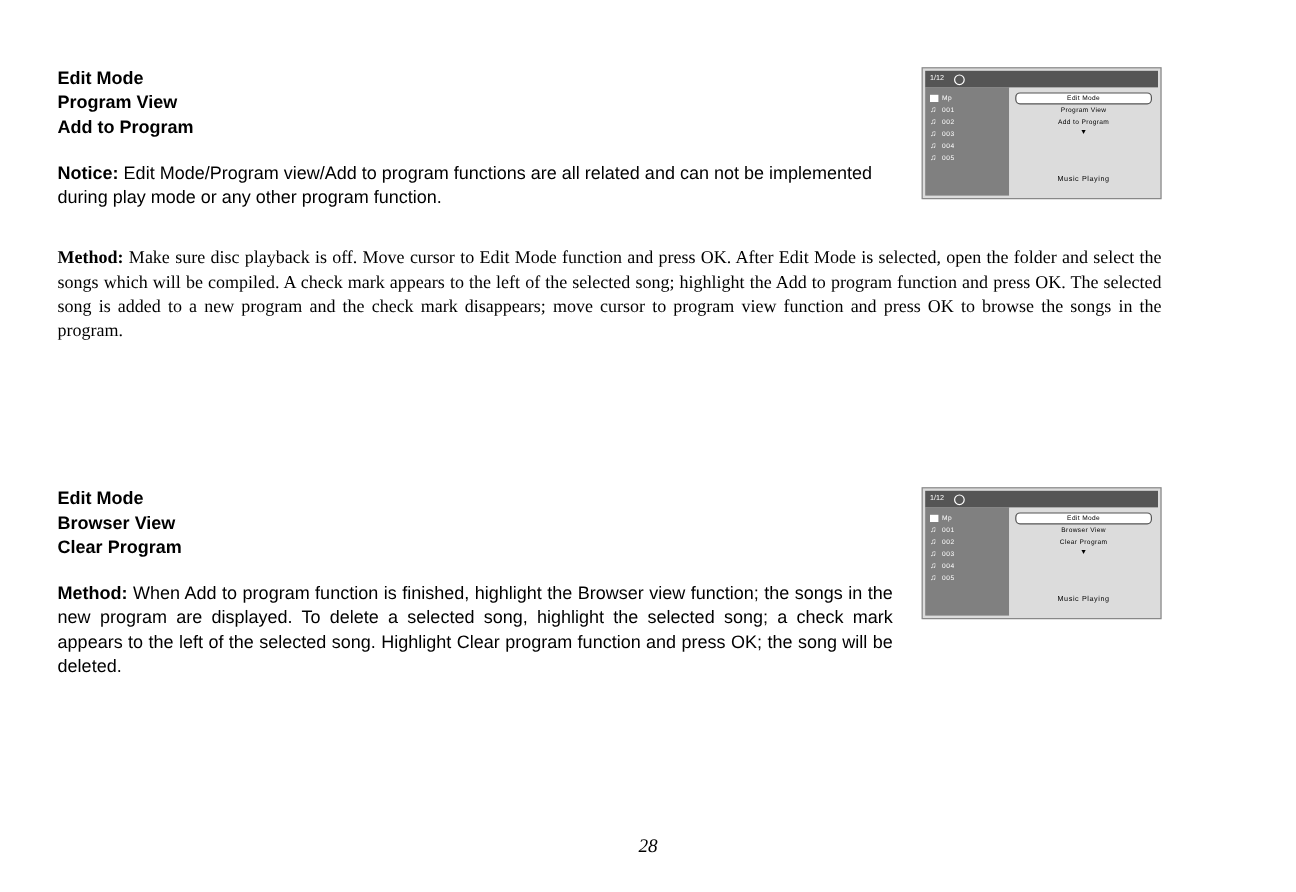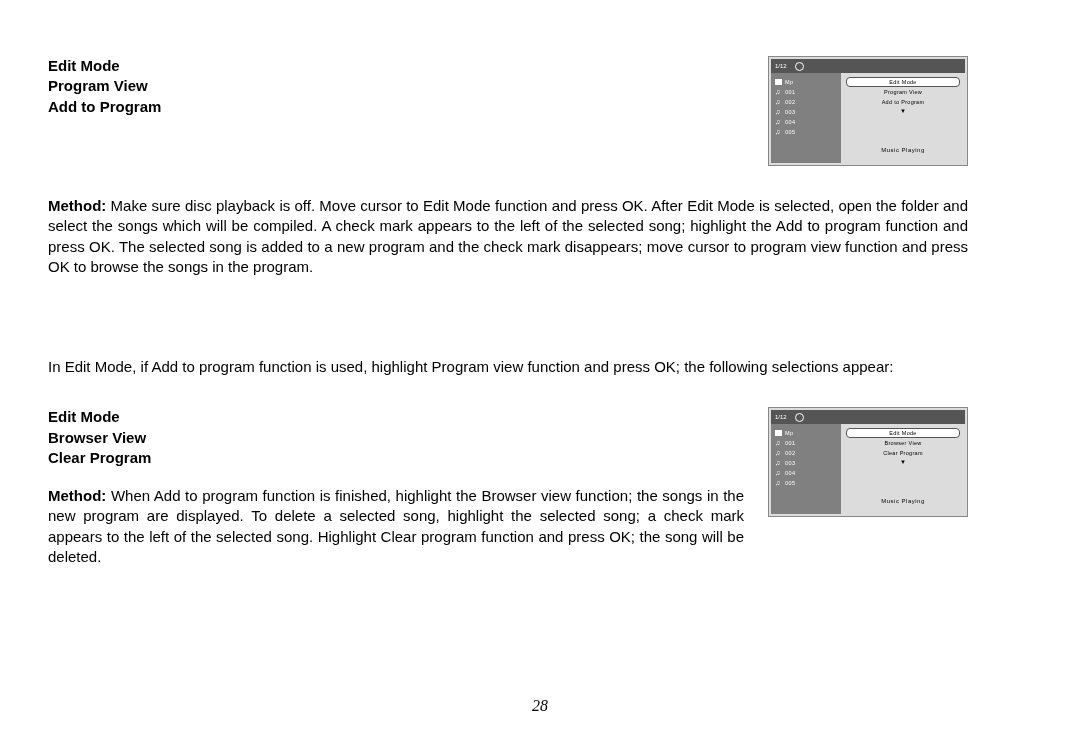--- a/index.html
+++ b/index.html
@@ -31,22 +31,23 @@
   }
   .heading-block {
     font-weight: bold;
     font-size: 15px;
     line-height: 1.35;
     margin-bottom: 18px;
   }
   .full-para {
     font-size: 15px;
     line-height: 1.35;
-    margin-bottom: 80px;
+    margin-bottom: 120px;
     text-align: justify;
+    font-family: Liberation Serif, serif;
   }
   .mid-para {
     font-size: 15px;
     line-height: 1.35;
     margin-bottom: 30px;
   }
   .section2 {
     display: flex;
     gap: 24px;
     align-items: flex-start;
@@ -174,20 +175,23 @@
 
 <div class="page">
 
   <div class="section1">
     <div class="text-col">
       <div class="heading-block">
         <div>Edit Mode</div>
         <div>Program View</div>
         <div>Add to Program</div>
       </div>
+      <div>
+        <b>Notice:</b><span> Edit Mode/Program view/Add to program functions are all related and can not be implemented during play mode or any other program function.</span>
+      </div>
     </div>
 
     <div class="ui-figure">
       <div class="ui-inner">
         <div class="topbar">
           <span>1/12</span>
           <span class="circle"></span>
         </div>
         <div class="ui-body">
           <div class="ui-left">
@@ -225,21 +229,20 @@
           </div>
         </div>
       </div>
     </div>
   </div>
 
   <div class="full-para">
     <b>Method:</b><span> Make sure disc playback is off. Move cursor to Edit Mode function and press OK. After Edit Mode is selected, open the folder and select the songs which will be compiled. A check mark appears to the left of the selected song; highlight the Add to program function and press OK. The selected song is added to a new program and the check mark disappears; move cursor to program view function and press OK to browse the songs in the program.</span>
   </div>
 
-  <div class="mid-para">In Edit Mode, if Add to program function is used, highlight Program view function and press OK; the following selections appear:</div>
 
   <div class="section2">
     <div class="text-col">
       <div class="heading-block">
         <div>Edit Mode</div>
         <div>Browser View</div>
         <div>Clear Program</div>
       </div>
       <div style="text-align:justify;margin-top:12px;">
         <b>Method:</b><span> When Add to program function is finished, highlight the Browser view function; the songs in the new program are displayed. To delete a selected song, highlight the selected song; a check mark appears to the left of the selected song. Highlight Clear program function and press OK; the song will be deleted.</span>

